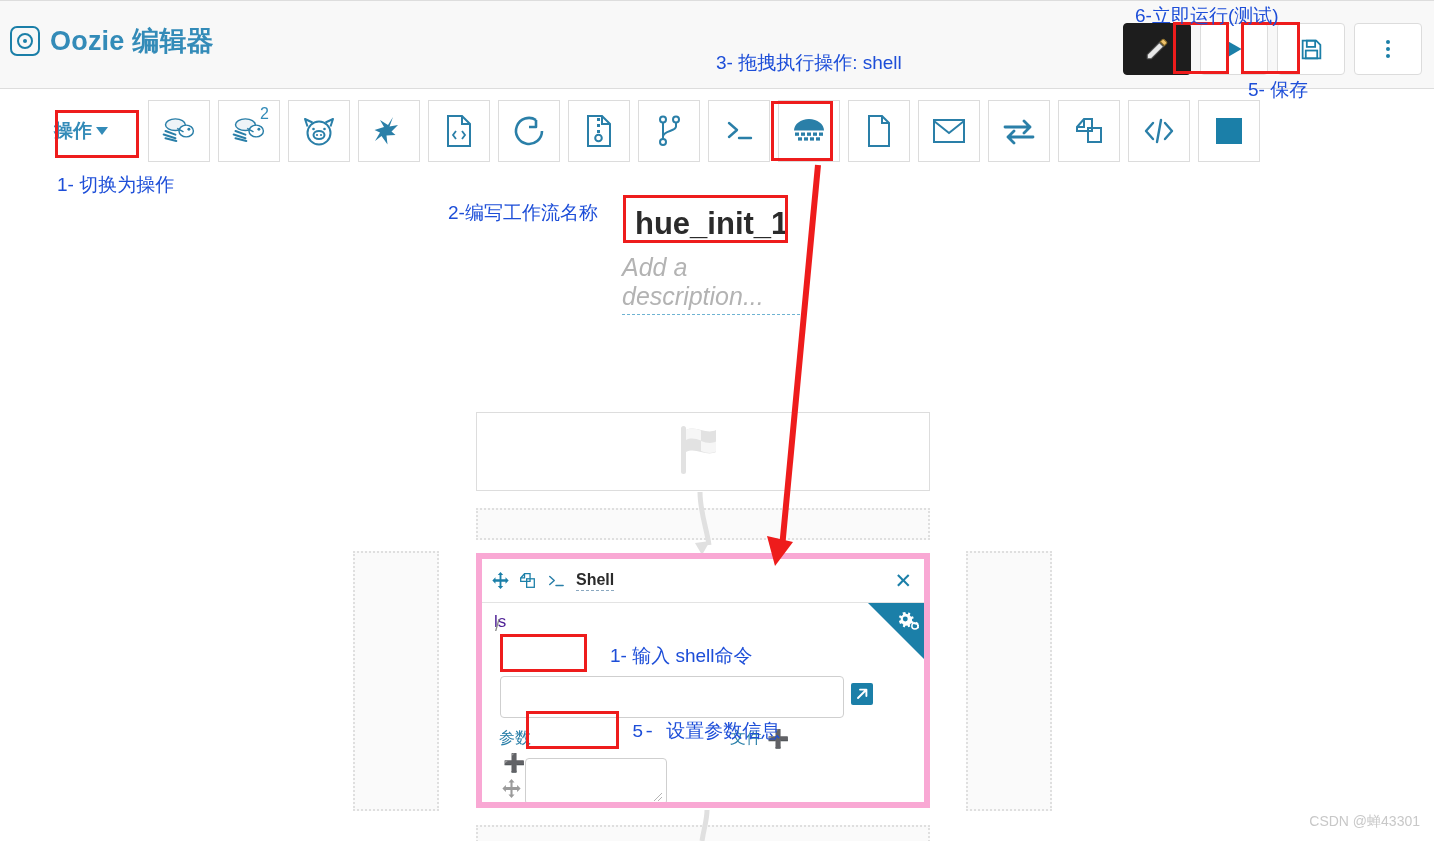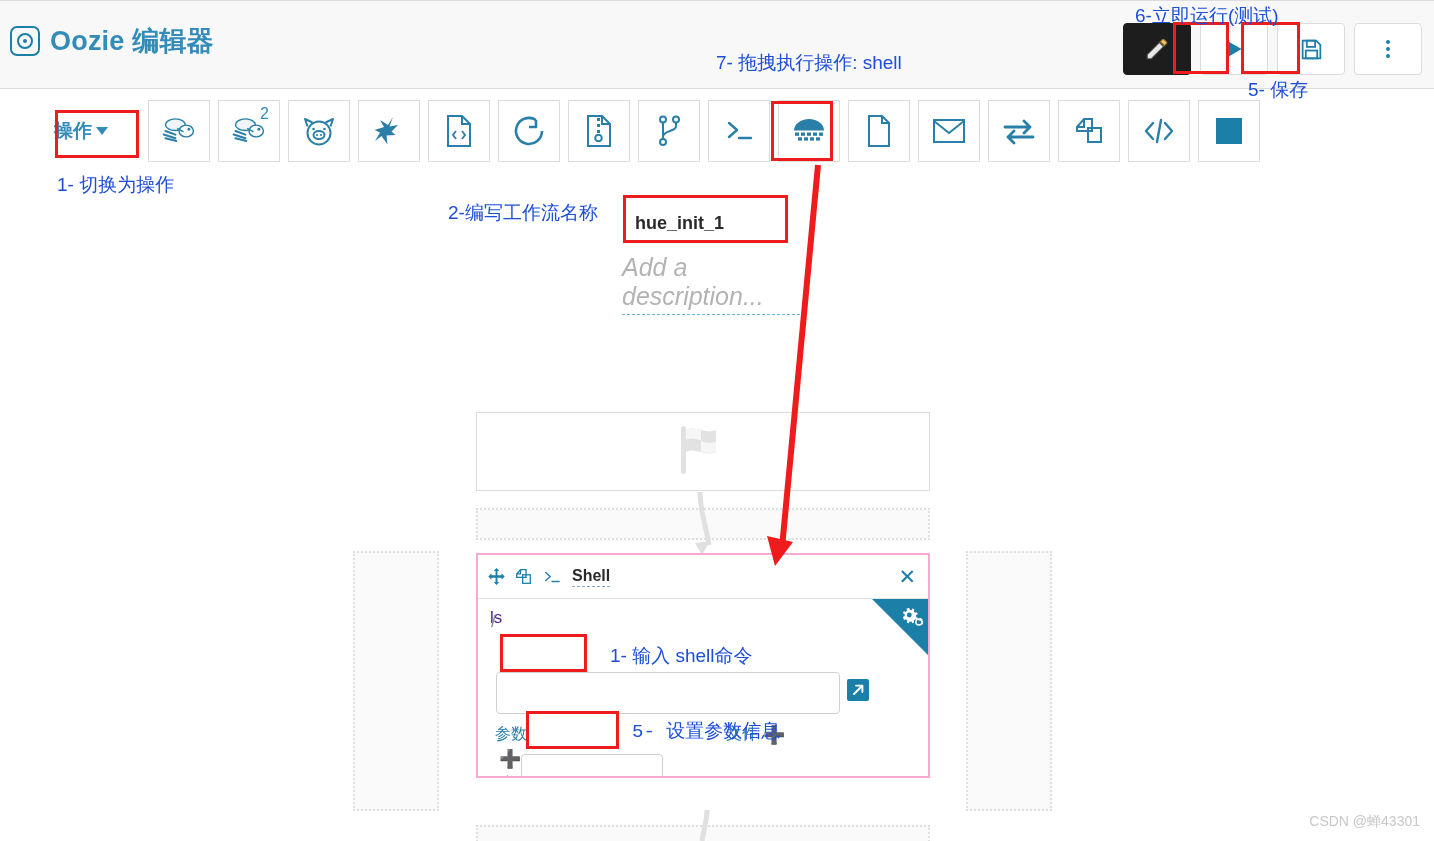--- a/index.html
+++ b/index.html
@@ -144,21 +144,21 @@
 
   
   #wf-name {
     position: absolute;
     left: 625px; top: 196px;
     width: 163px; height: 55px;
     display: flex;
     align-items: center;
     padding-left: 10px;
     box-sizing: border-box;
-    font-size: 18px;
+    font-size: 31px;
     font-weight: bold;
     color: #2b2b2b;
     cursor: text;
   }
   #wf-desc {
     position: absolute;
     left: 622px; top: 253px;
     width: 178px;
     font-size: 25px;
     font-style: italic;
@@ -194,22 +194,22 @@
     background: #fafafa;
     box-sizing: border-box;
   }
   #dz-left { left: 353px; top: 551px; width: 86px; height: 260px; }
   #dz-right { left: 966px; top: 551px; width: 86px; height: 260px; }
 
   
   #shell-card {
     position: absolute;
     left: 476px; top: 553px;
-    width: 454px; height: 225px;
-    border: 2px solid #f9a8d4;
+    width: 454px; height: 255px;
+    border: 6px solid #f9a8d4;
     background: #ffffff;
     box-sizing: border-box;
     overflow: hidden;
   }
   #shell-card-header {
     height: 44px;
     border-bottom: 1px solid #e3e3e3;
     display: flex;
     align-items: center;
     padding: 0 12px 0 10px;
@@ -674,21 +674,21 @@
 <div class="red-box" style="left:55px;  top:110px; width:84px;  height:48px;"></div>
 <div class="red-box" style="left:623px; top:195px; width:165px; height:48px;"></div>
 <div class="red-box" style="left:771px; top:101px; width:62px;  height:60px;"></div>
 <div class="red-box" style="left:1173px;top:22px;  width:56px;  height:52px;"></div>
 <div class="red-box" style="left:1241px;top:22px;  width:59px;  height:52px;"></div>
 <div class="red-box" style="left:500px; top:634px; width:87px;  height:38px;"></div>
 <div class="red-box" style="left:526px; top:711px; width:93px;  height:38px;"></div>
 
 <div class="red-text" style="left:57px;  top:172px;">1- 切换为操作</div>
 <div class="red-text" style="left:448px; top:200px;">2-编写工作流名称</div>
-<div class="red-text" style="left:716px; top:50px;">7- 拖拽执行操作: shell</div>
+<div class="red-text" style="left:716px; top:50px;">3- 拖拽执行操作: shell</div>
 <div class="red-text" style="left:610px; top:643px;">1- 输入 shell命令</div>
 <div class="red-text" style="left:632px; top:718px;font-family:Liberation Mono, monospace;">5- 设置参数信息</div>
 <div class="red-text" style="left:1248px;top:77px;">5- 保存</div>
 <div class="red-text" style="left:1135px;top:3px;">6-立即运行(测试)</div>
 
 <svg id="annot-svg">
   <line x1="818" y1="165" x2="782" y2="548" stroke="#ee1c1c" stroke-width="6"></line>
   <path d="M775 566 l18 -24 -26 -6 z" fill="#ee1c1c"></path>
 </svg>
 

